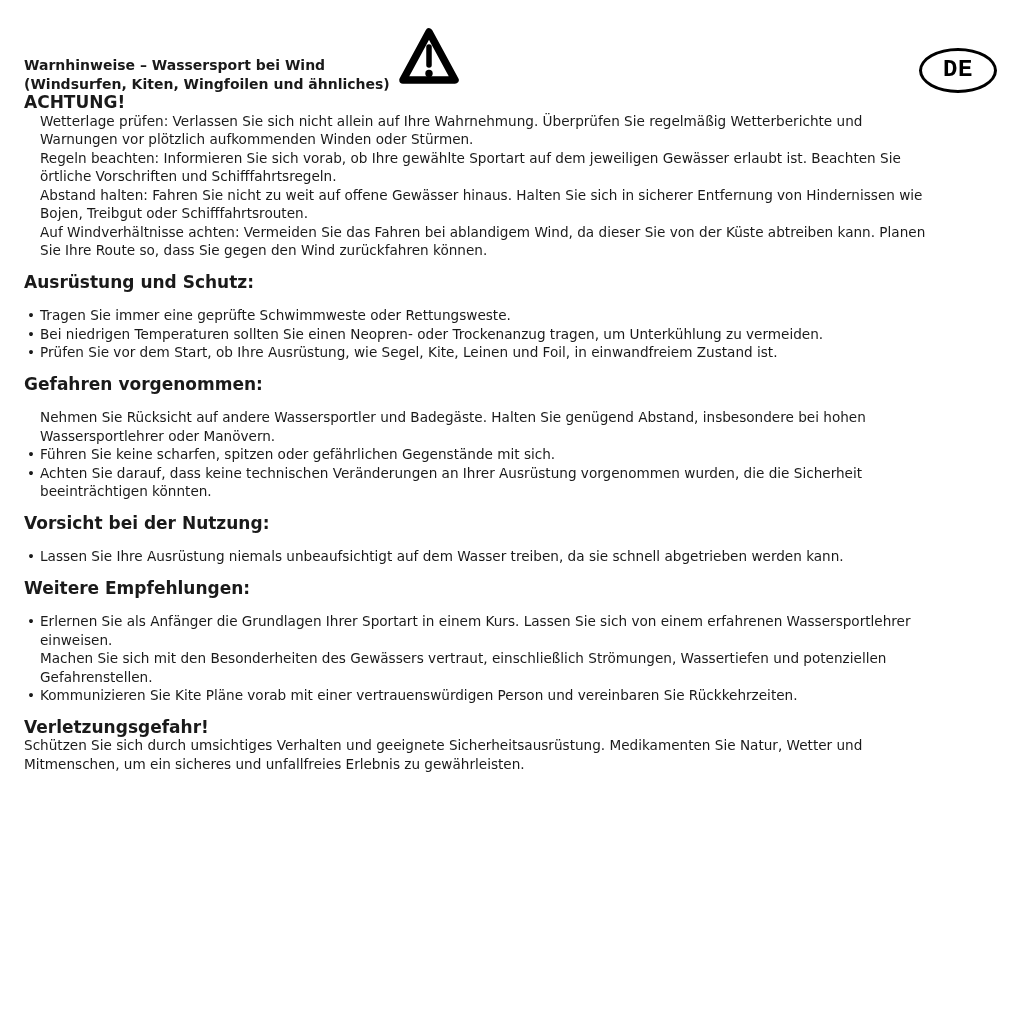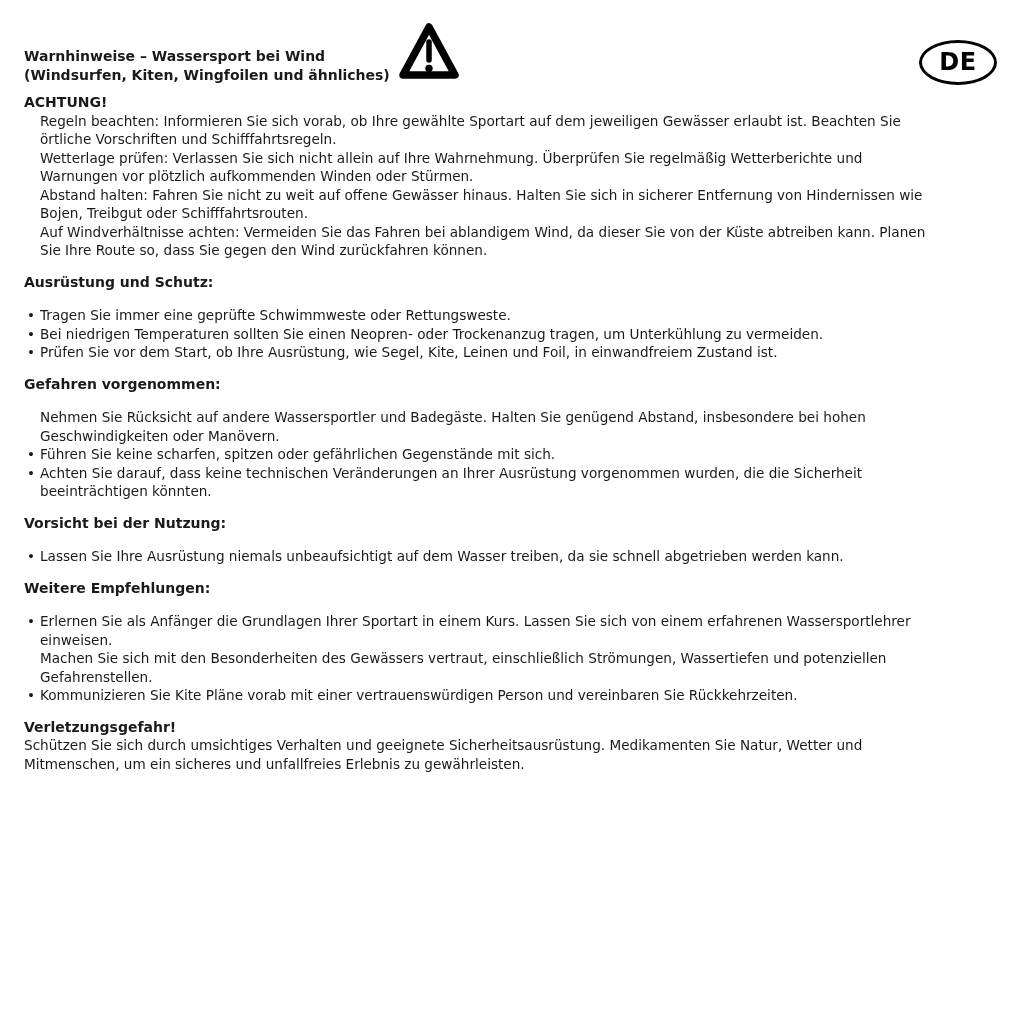--- a/index.html
+++ b/index.html
@@ -9,38 +9,39 @@
     color: #1a1a1a;
     font-size: 13.6px; line-height: 18.5px;
   }
   .doc {
     box-sizing: border-box;
     width: 1020px; height: 1026px;
     padding: 0 23px 0 24px;
     overflow: hidden;
   }
   
-  header { display: flex; align-items: center; height: 93px; }
+  header { display: flex; align-items: flex-end; height: 93px; }
   h1 {
     margin: 38px 0 0 0;
     font-size: 14px; line-height: 18.5px; font-weight: bold;
     white-space: pre-line;
   }
   .tri { margin: 15px 0 0 8px; flex: 0 0 auto; }
   .badge {
     margin: 32px 0 0 auto; flex: 0 0 auto;
     box-sizing: border-box;
     width: 78px; height: 45px;
     border: 3.5px solid #000; border-radius: 50%;
     display: flex; align-items: center; justify-content: center;
     font-size: 24px; font-weight: bold; letter-spacing: 0.5px; color: #000;
     padding-bottom: 1px;
+    font-family: Liberation Mono, monospace;
   }
   
-  h2 { font-size: 14px; line-height: 18.5px; font-weight: bold; margin: 13px 0 15px 0; }
+  h2 { font-size: 17px; line-height: 18.5px; font-weight: bold; margin: 13px 0 15px 0; }
   section.tight h2 { margin-bottom: 0; }
   section.first h2 { margin-top: 0; }
   p { margin: 0; white-space: pre-line; }
   .indent { padding-left: 16px; }
   .li { position: relative; padding-left: 16px; white-space: pre-line; }
   .li .b { position: absolute; left: 3px; top: 0; }
 </style>
 </head>
 <body>
 
@@ -62,45 +63,45 @@
   </header>
 
   <main>
 
     <section class="tight first">
       <h2>ACHTUNG!</h2>
     </section>
 
     <section>
       <div>
+        <p class="indent">Wetterlage prüfen: Verlassen Sie sich nicht allein auf Ihre Wahrnehmung. Überprüfen Sie regelmäßig Wetterberichte und
+Warnungen vor plötzlich aufkommenden Winden oder Stürmen.</p>
         <p class="indent">Regeln beachten: Informieren Sie sich vorab, ob Ihre gewählte Sportart auf dem jeweiligen Gewässer erlaubt ist. Beachten Sie
 örtliche Vorschriften und Schifffahrtsregeln.</p>
-        <p class="indent">Wetterlage prüfen: Verlassen Sie sich nicht allein auf Ihre Wahrnehmung. Überprüfen Sie regelmäßig Wetterberichte und
-Warnungen vor plötzlich aufkommenden Winden oder Stürmen.</p>
         <p class="indent">Abstand halten: Fahren Sie nicht zu weit auf offene Gewässer hinaus. Halten Sie sich in sicherer Entfernung von Hindernissen wie
 Bojen, Treibgut oder Schifffahrtsrouten.</p>
         <p class="indent">Auf Windverhältnisse achten: Vermeiden Sie das Fahren bei ablandigem Wind, da dieser Sie von der Küste abtreiben kann. Planen
 Sie Ihre Route so, dass Sie gegen den Wind zurückfahren können.</p>
       </div>
     </section>
 
     <section>
       <h2>Ausrüstung und Schutz:</h2>
       <div>
         <div class="li"><span class="b">•</span><span>Tragen Sie immer eine geprüfte Schwimmweste oder Rettungsweste.</span></div>
         <div class="li"><span class="b">•</span><span>Bei niedrigen Temperaturen sollten Sie einen Neopren- oder Trockenanzug tragen, um Unterkühlung zu vermeiden.</span></div>
         <div class="li"><span class="b">•</span><span>Prüfen Sie vor dem Start, ob Ihre Ausrüstung, wie Segel, Kite, Leinen und Foil, in einwandfreiem Zustand ist.</span></div>
       </div>
     </section>
 
     <section>
       <h2>Gefahren vorgenommen:</h2>
       <div>
         <p class="indent">Nehmen Sie Rücksicht auf andere Wassersportler und Badegäste. Halten Sie genügend Abstand, insbesondere bei hohen
-Geschwindigkeiten oder Manövern.</p>
+Wassersportlehrer oder Manövern.</p>
         <div class="li"><span class="b">•</span><span>Führen Sie keine scharfen, spitzen oder gefährlichen Gegenstände mit sich.</span></div>
         <div class="li"><span class="b">•</span><span>Achten Sie darauf, dass keine technischen Veränderungen an Ihrer Ausrüstung vorgenommen wurden, die die Sicherheit
 beeinträchtigen könnten.</span></div>
       </div>
     </section>
 
     <section>
       <h2>Vorsicht bei der Nutzung:</h2>
       <div>
         <div class="li"><span class="b">•</span><span>Lassen Sie Ihre Ausrüstung niemals unbeaufsichtigt auf dem Wasser treiben, da sie schnell abgetrieben werden kann.</span></div>

